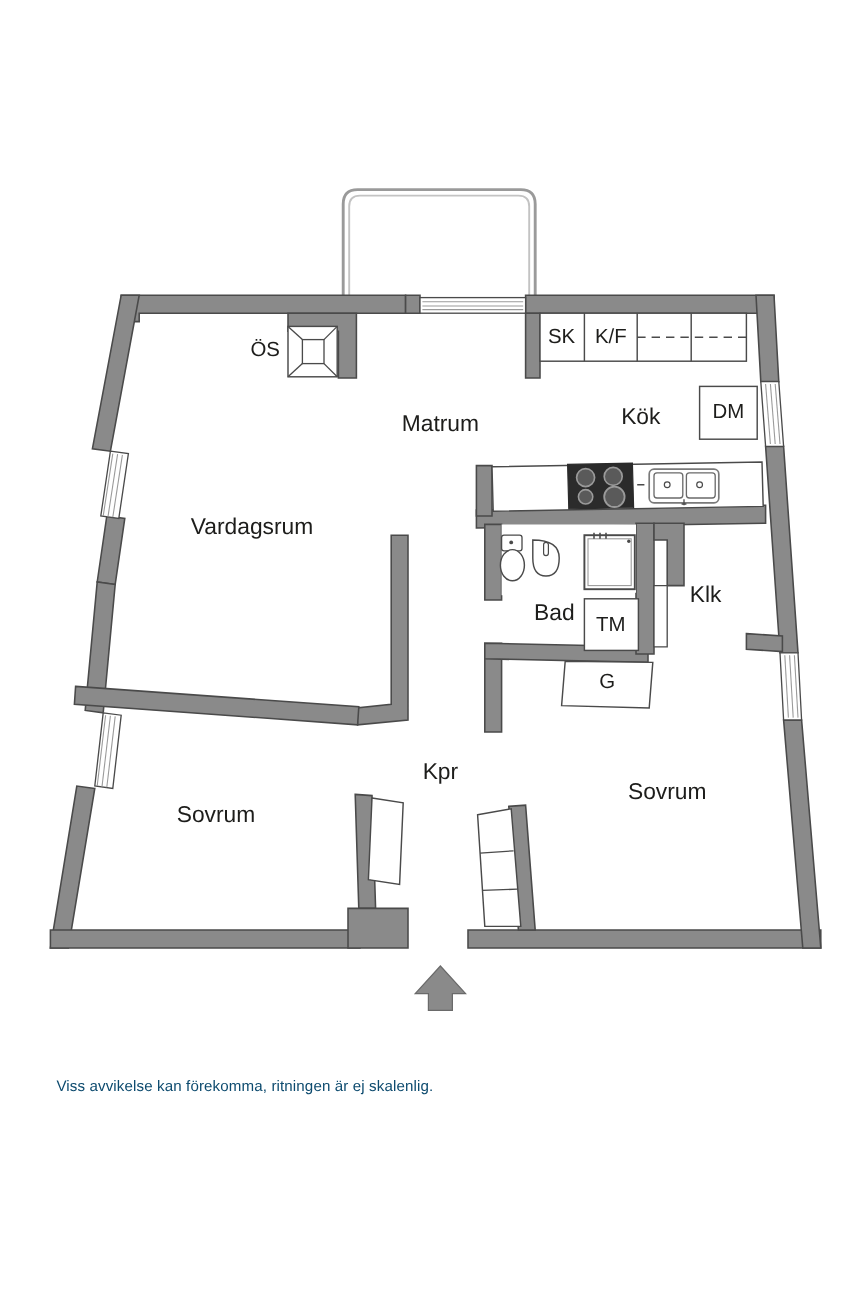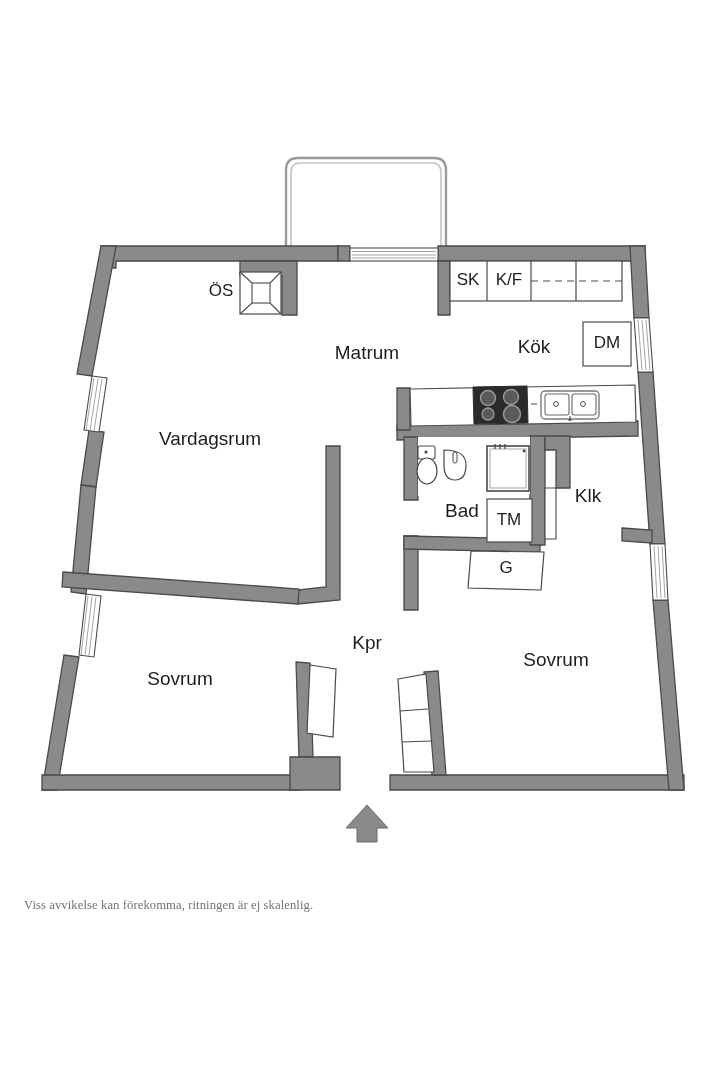--- a/index.html
+++ b/index.html
@@ -35,25 +35,25 @@
   }
   .fixture-label {
     font-family: "Liberation Sans", sans-serif;
     font-size: 17px;
     fill: #1d1d1b;
     text-anchor: middle;
     dominant-baseline: middle;
   }
   .caption-text {
     position: absolute;
-    left: 24px;
+    left: 47px;
     top: 898px;
-    font-family: Liberation Serif, serif;
+    font-family: Liberation Sans, sans-serif;
     font-size: 12.6px;
-    color: #737373;
+    color: #0c4a6e;
     letter-spacing: 0.1px;
     white-space: nowrap;
   }
 </style>
 </head>
 <body>
 
 <div id="floorplan-root">
 
 <svg id="plan-svg" viewBox="0 0 720 1080" xmlns="http://www.w3.org/2000/svg">

